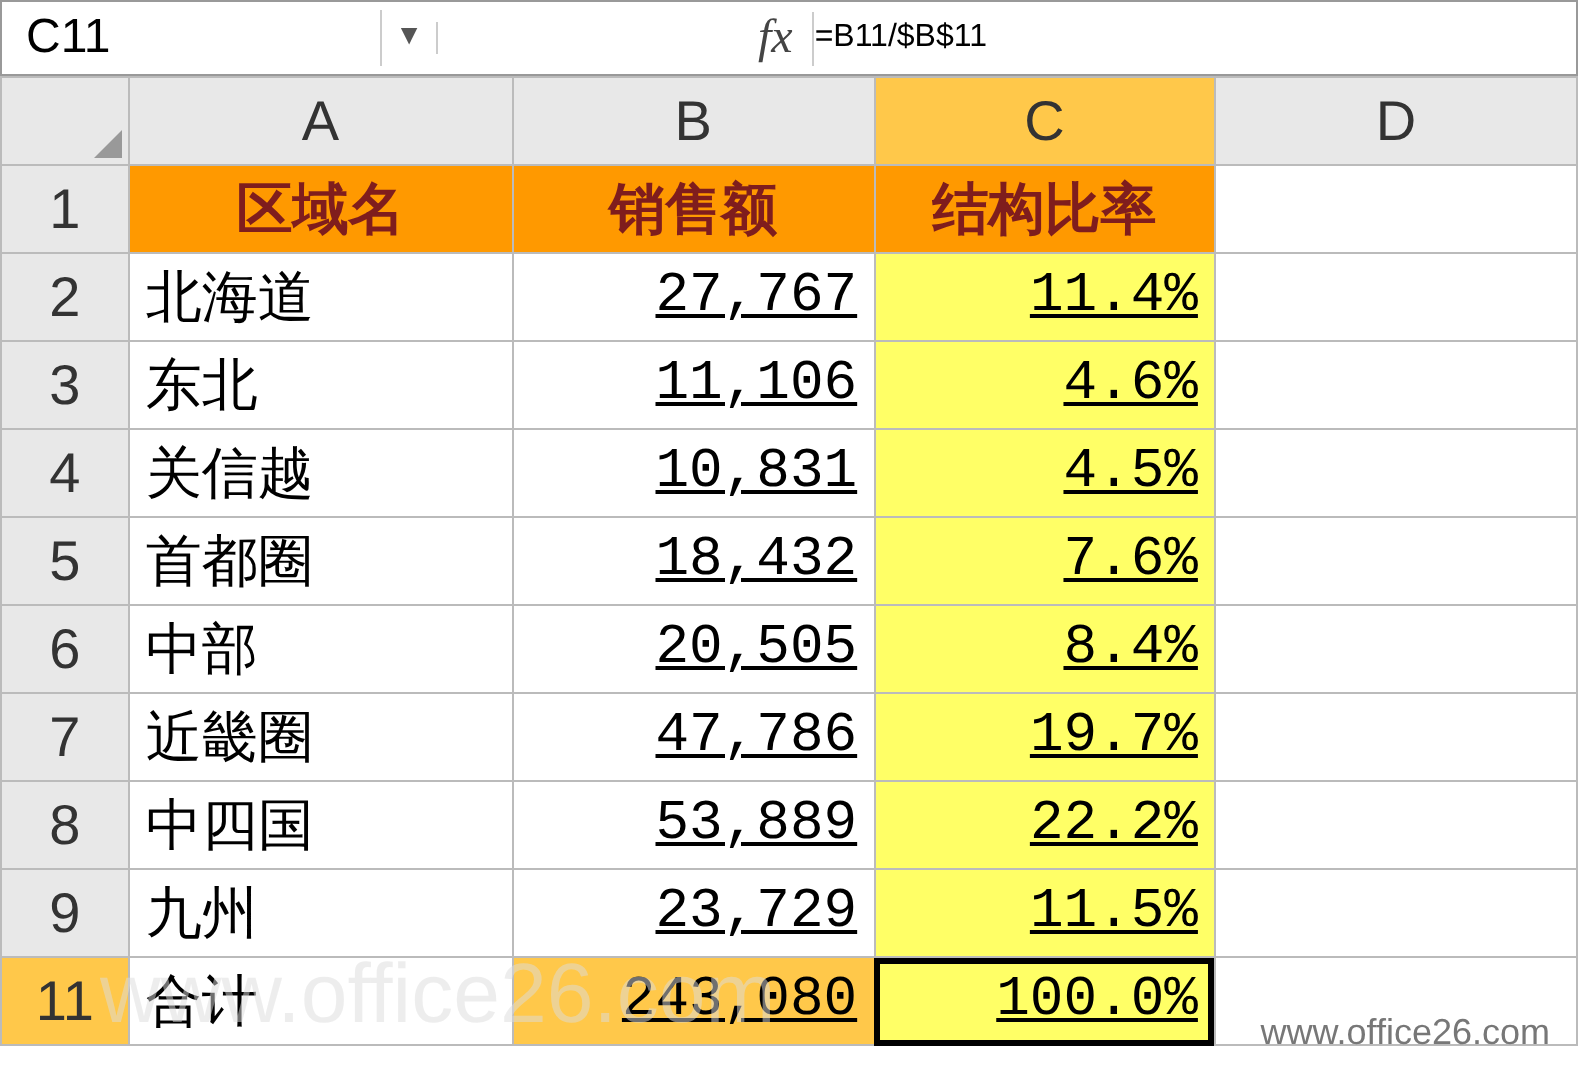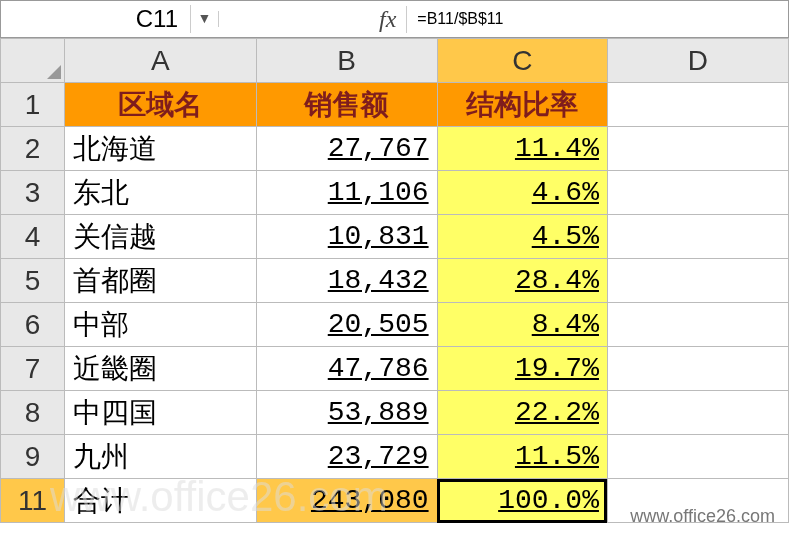--- a/index.html
+++ b/index.html
@@ -16,34 +16,33 @@
       align-items: center;
       border: 1px solid #999;
       height: 38px;
       background: #fff;
     }
     .name-box {
       width: 190px;
       padding: 0 12px;
       font-size: 24px;
       font-family: Arial, sans-serif;
-      text-align: right;
+      text-align: left;
       border-right: 1px solid #ccc;
     }
     .name-box-dropdown {
       width: 28px;
       text-align: center;
       color: #555;
       font-size: 14px;
       border-right: 1px solid #ccc;
     }
     .fx-area {
       display: flex;
       align-items: center;
-      gap: 10px;
       padding-left: 160px;
       font-size: 24px;
     }
     .fx-label {
       font-style: italic;
       font-family: "Times New Roman", serif;
       color: #444;
       padding-right: 10px;
       border-right: 1px solid #ccc;
     }
@@ -205,21 +204,21 @@
     <td class="row-header">4</td>
     <td class="col-a name-col">关信越</td>
     <td class="col-b">10,831</td>
     <td class="col-c">4.5%</td>
     <td class="col-d"></td>
   </tr>
   <tr>
     <td class="row-header">5</td>
     <td class="col-a name-col">首都圈</td>
     <td class="col-b">18,432</td>
-    <td class="col-c">28.4%</td>
+    <td class="col-c">7.6%</td>
     <td class="col-d"></td>
   </tr>
   <tr>
     <td class="row-header">6</td>
     <td class="col-a name-col">中部</td>
     <td class="col-b">20,505</td>
     <td class="col-c">8.4%</td>
     <td class="col-d"></td>
   </tr>
   <tr>

